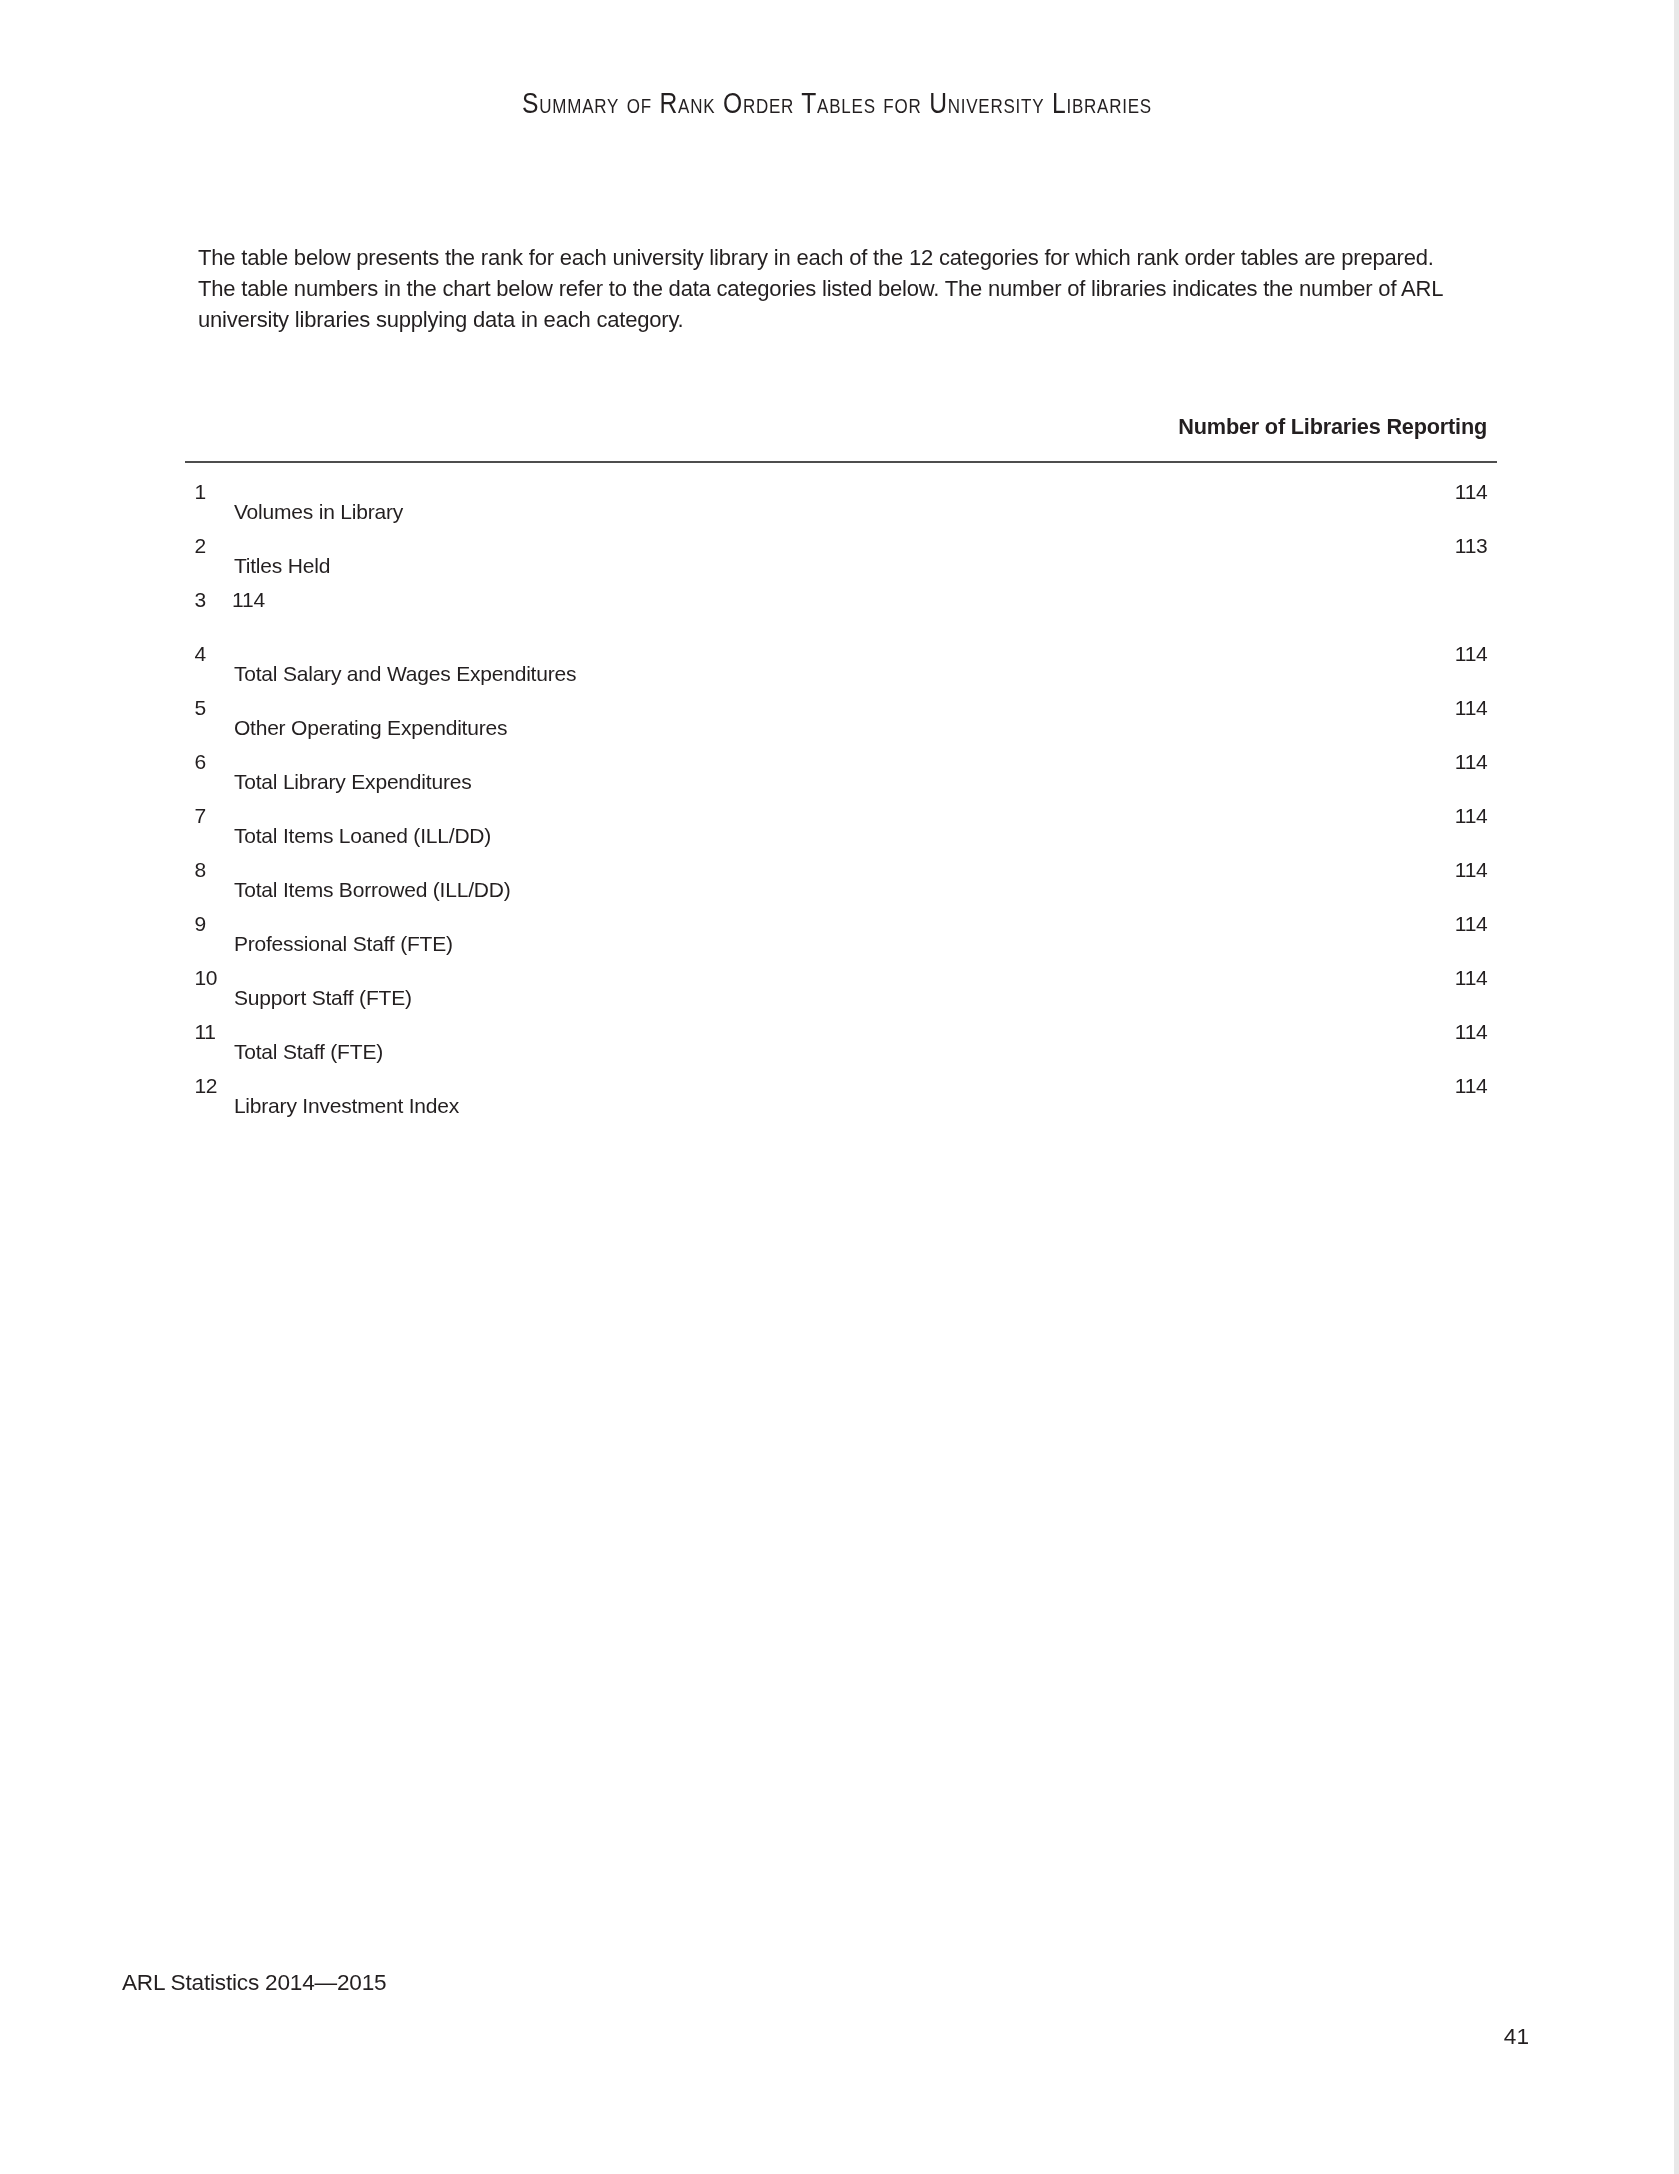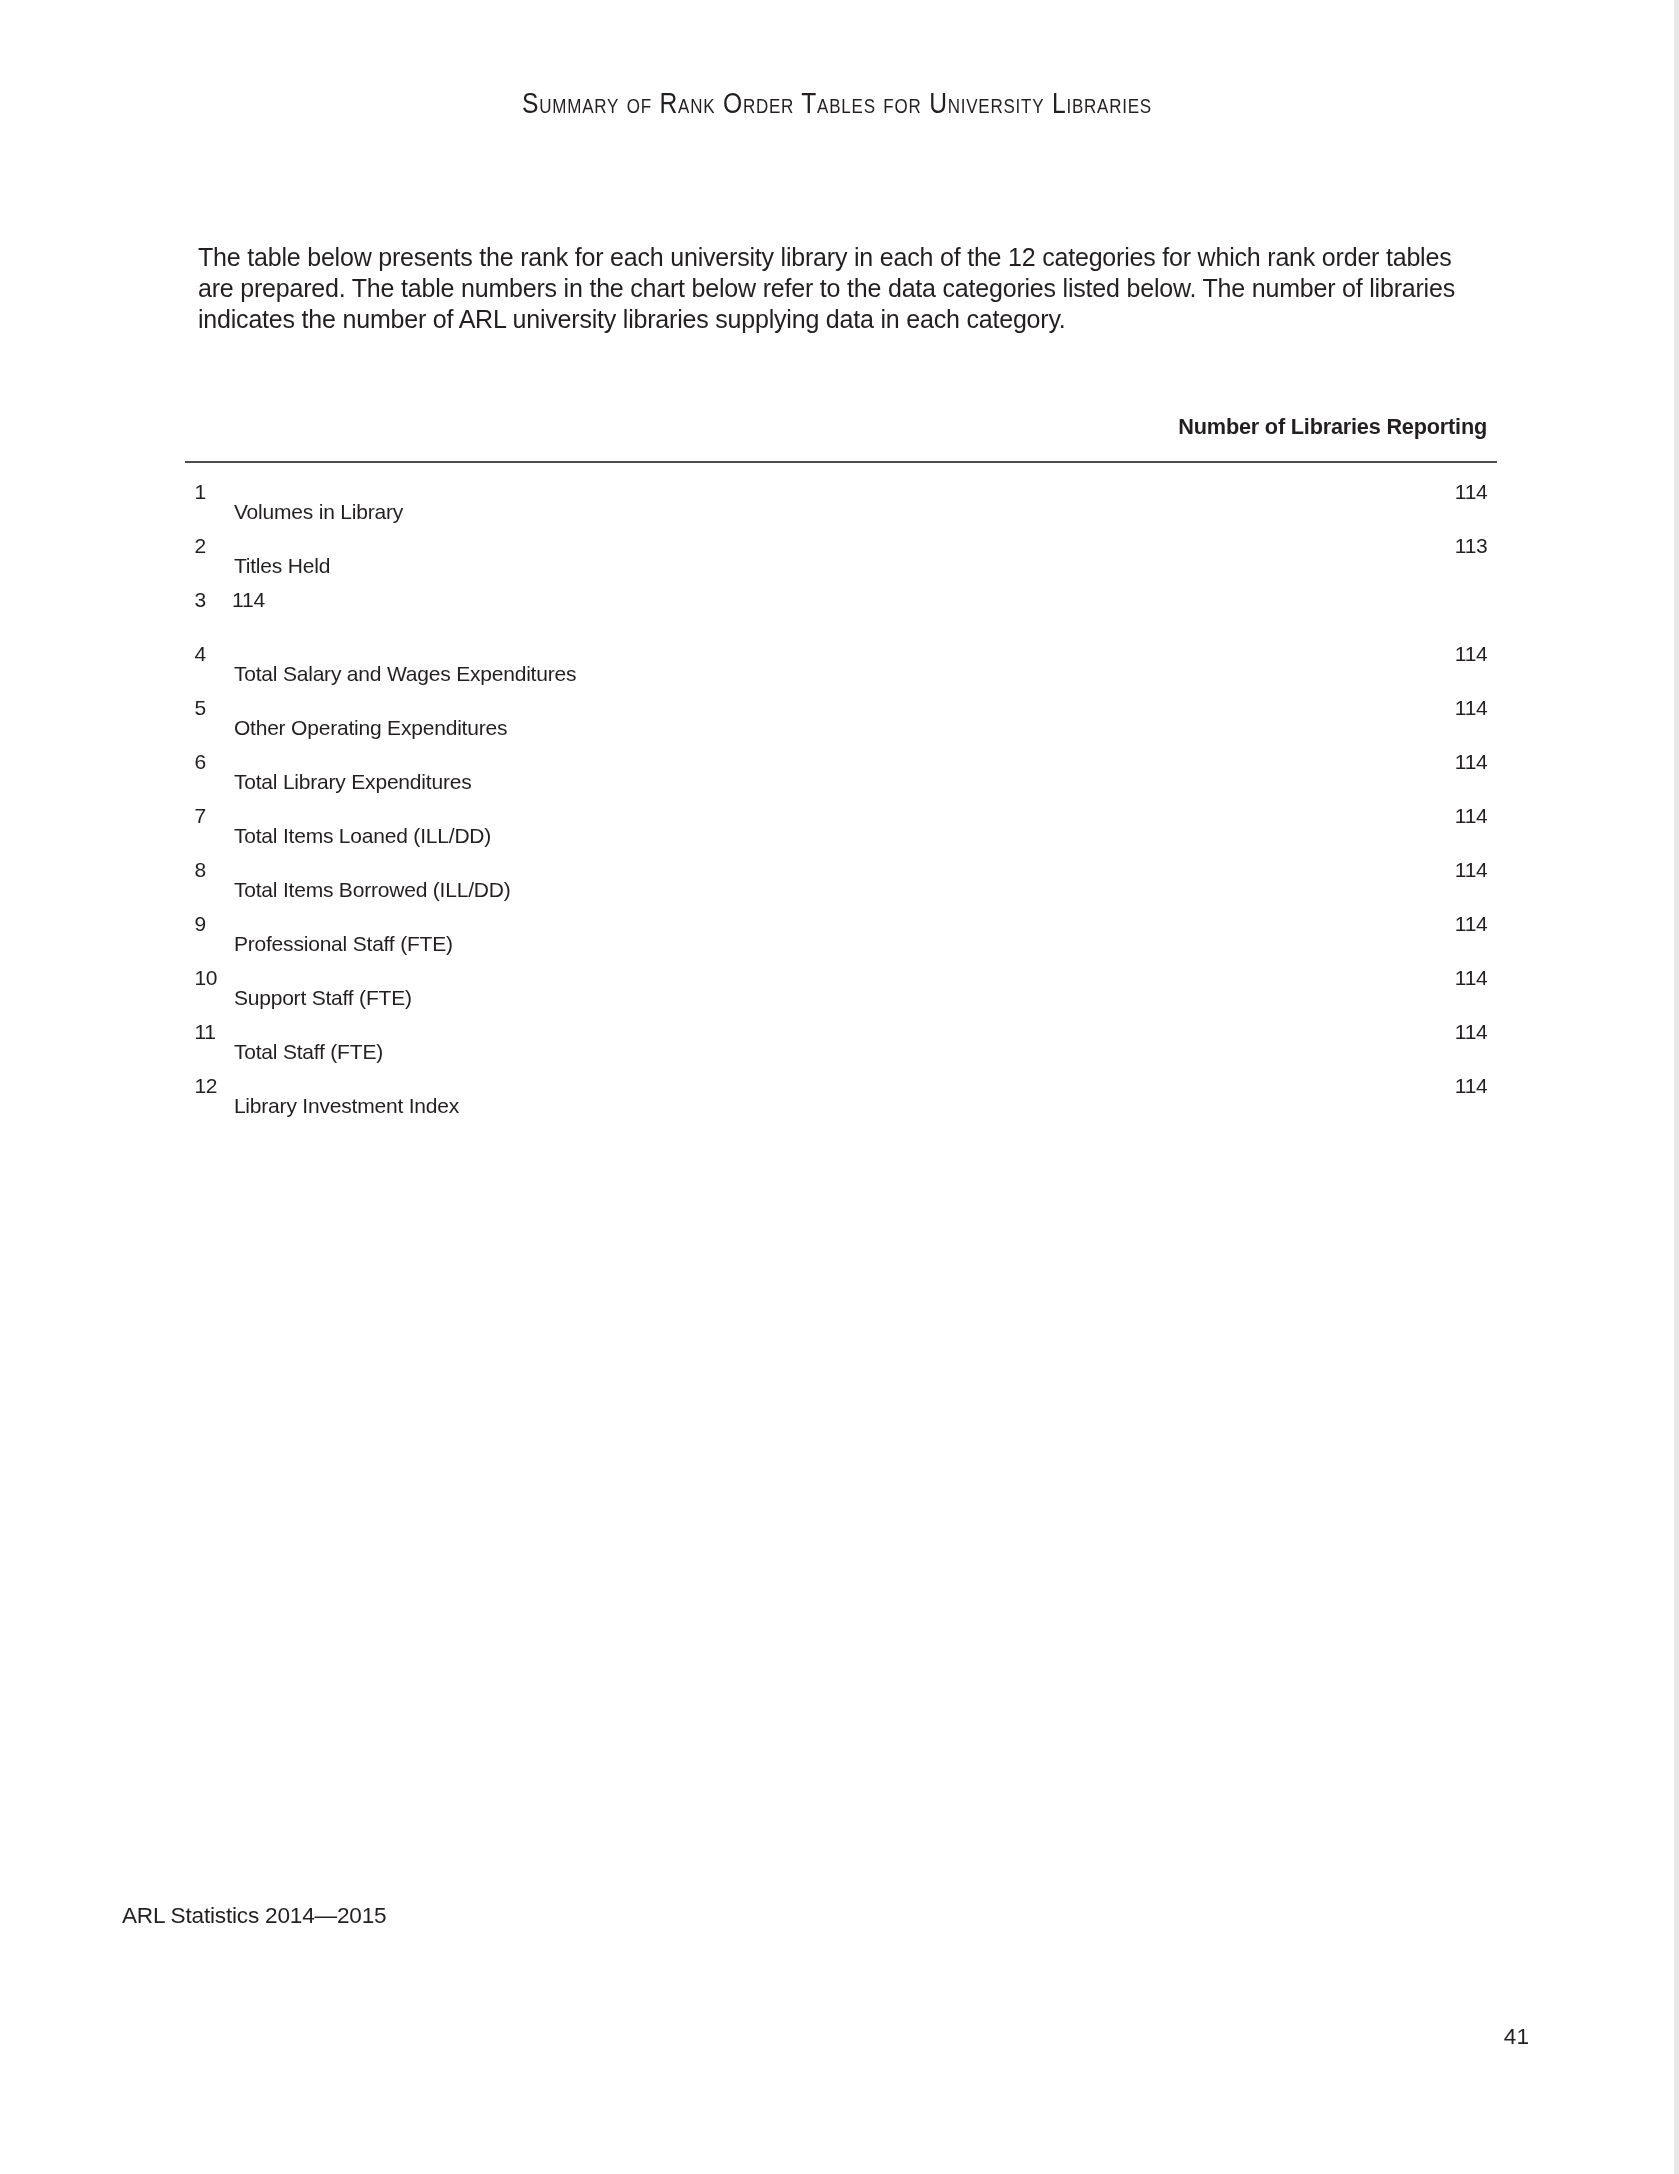--- a/index.html
+++ b/index.html
@@ -24,21 +24,21 @@
     font-variant: small-caps;
     letter-spacing: 0.9px;
     transform: scaleX(0.85);
     white-space: nowrap;
   }
   .intro {
     position: absolute;
     top: 242px;
     left: 198px;
     width: 1257px;
-    font-size: 25px;
+    font-size: 22px;
     line-height: 31px;
     letter-spacing: -0.2px;
   }
   .table-header-label {
     position: absolute;
     top: 414px;
     left: 185px;
     width: 1302px;
     text-align: right;
     font-size: 21.7px;
@@ -76,21 +76,21 @@
     padding-left: 1.9px;
     margin-top: 40px;
   }
   .rank-row .value {
     flex: 0 0 auto;
     text-align: left;
     padding-right: 9.4px;
   }
   .footer-left {
     position: absolute;
-    top: 1903px;
+    top: 1970px;
     left: 122px;
     font-size: 22.6px;
     letter-spacing: -0.2px;
   }
   .footer-page {
     position: absolute;
     top: 2024px;
     right: 145px;
     font-size: 22.6px;
     text-align: right;

